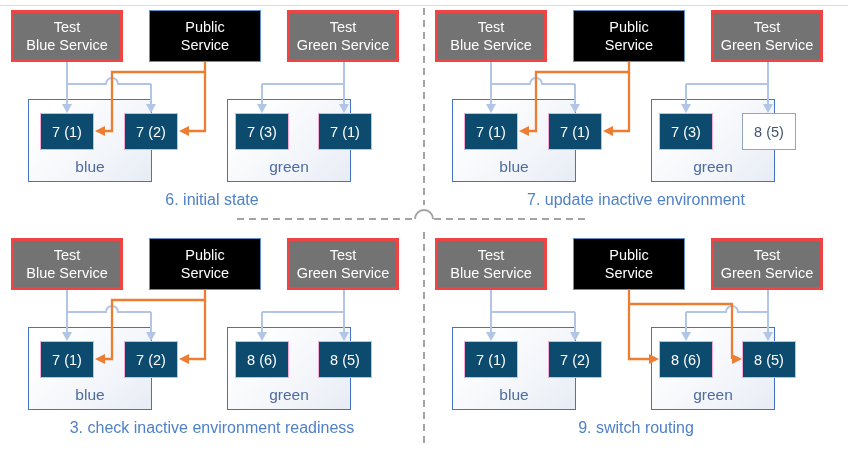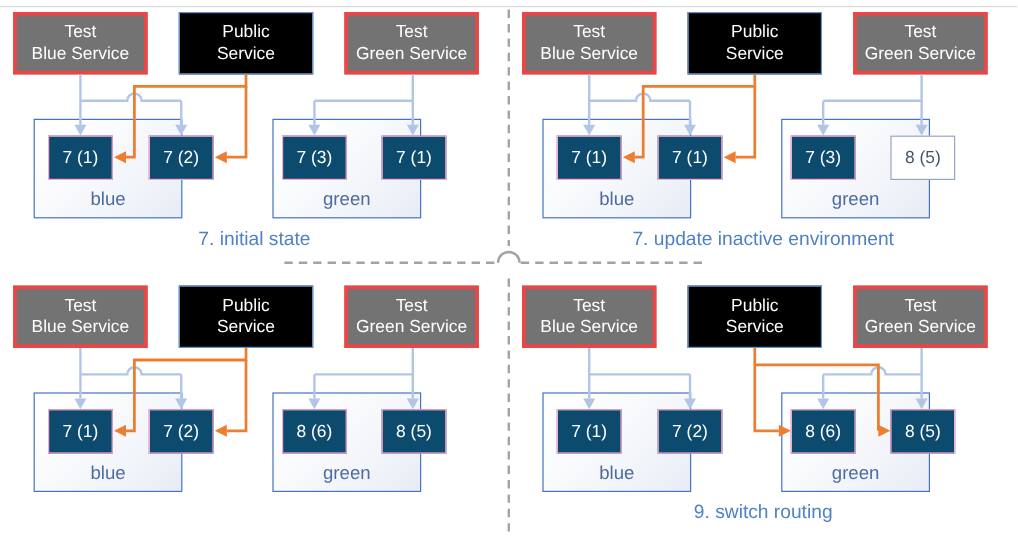--- a/index.html
+++ b/index.html
@@ -82,21 +82,21 @@
     <div class="env env-blue">
       <div class="env-label">blue</div>
     </div>
     <div class="env env-green">
       <div class="env-label">green</div>
     </div>
     <div class="pod p-b1">7 (1)</div>
     <div class="pod p-b2">7 (2)</div>
     <div class="pod p-g1">7 (3)</div>
     <div class="pod p-g2">7 (1)</div>
-    <div class="caption">7. initial state</div>
+    <div class="caption">6. initial state</div>
   </section>
 
   <section class="panel pos-2">
     <svg class="arrows" width="424" height="228" viewBox="0 0 424 228">
       <g>
         <path class="lb" d="M67 62 V104"></path>
         <path class="lb" d="M67 84 H106 A6 6 0 0 1 118 84 H151"></path>
         <path class="lb" d="M151 84 V104"></path>
         <polygon class="lbh" points="62,104 72,104 67,113"></polygon>
         <polygon class="lbh" points="146,104 156,104 151,113"></polygon>
@@ -178,20 +178,21 @@
     <div class="env env-blue">
       <div class="env-label">blue</div>
     </div>
     <div class="env env-green">
       <div class="env-label">green</div>
     </div>
     <div class="pod p-b1">7 (1)</div>
     <div class="pod p-b2">7 (2)</div>
     <div class="pod p-g1">8 (6)</div>
     <div class="pod p-g2">8 (5)</div>
+    <div class="caption">3. check inactive environment readiness</div>
   </section>
 
   <section class="panel pos-4">
     <svg class="arrows" width="424" height="228" viewBox="0 0 424 228">
       <g>
         <path class="lb" d="M67 62 V104"></path>
         <path class="lb" d="M67 84 H151"></path>
         <path class="lb" d="M151 84 V104"></path>
         <polygon class="lbh" points="62,104 72,104 67,113"></polygon>
         <polygon class="lbh" points="146,104 156,104 151,113"></polygon>

